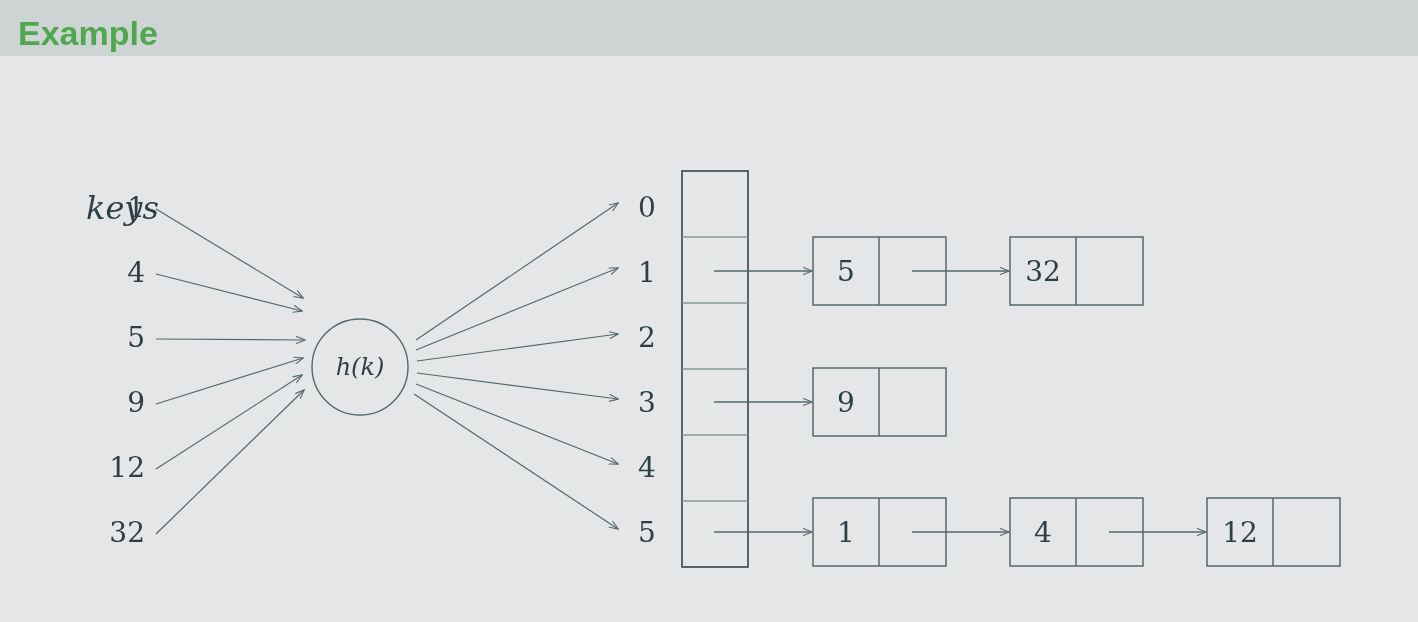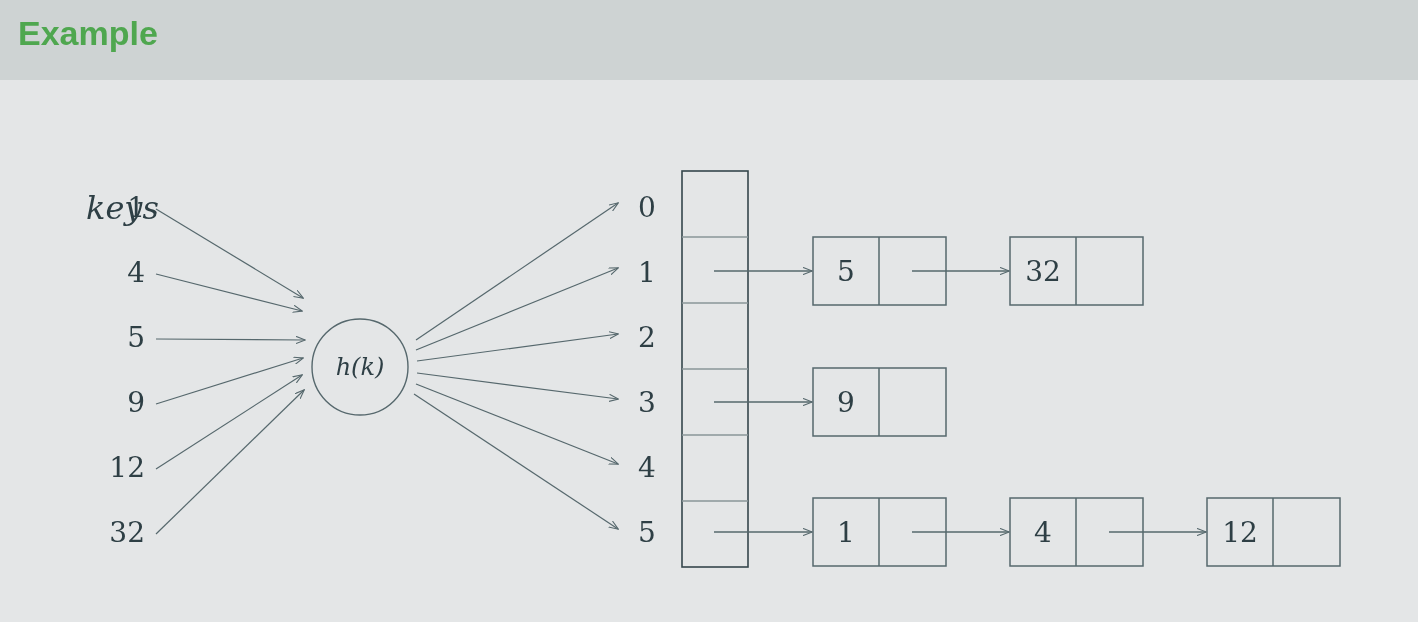--- a/index.html
+++ b/index.html
@@ -14,21 +14,21 @@
     font-family: "Liberation Sans", sans-serif;
     overflow: hidden;
     position: relative;
   }
 
   
   #slide-header {
     position: absolute;
     left: 0; top: 0;
     width: 1418px;
-    height: 80px;
+    height: 56px;
     background: #ced3d3;
   }
   #slide-title {
     position: absolute;
     left: 18px;
     top: 8px;
     font-family: "Liberation Sans", sans-serif;
     font-size: 34px;
     font-weight: bold;
     color: #4fa74f;

